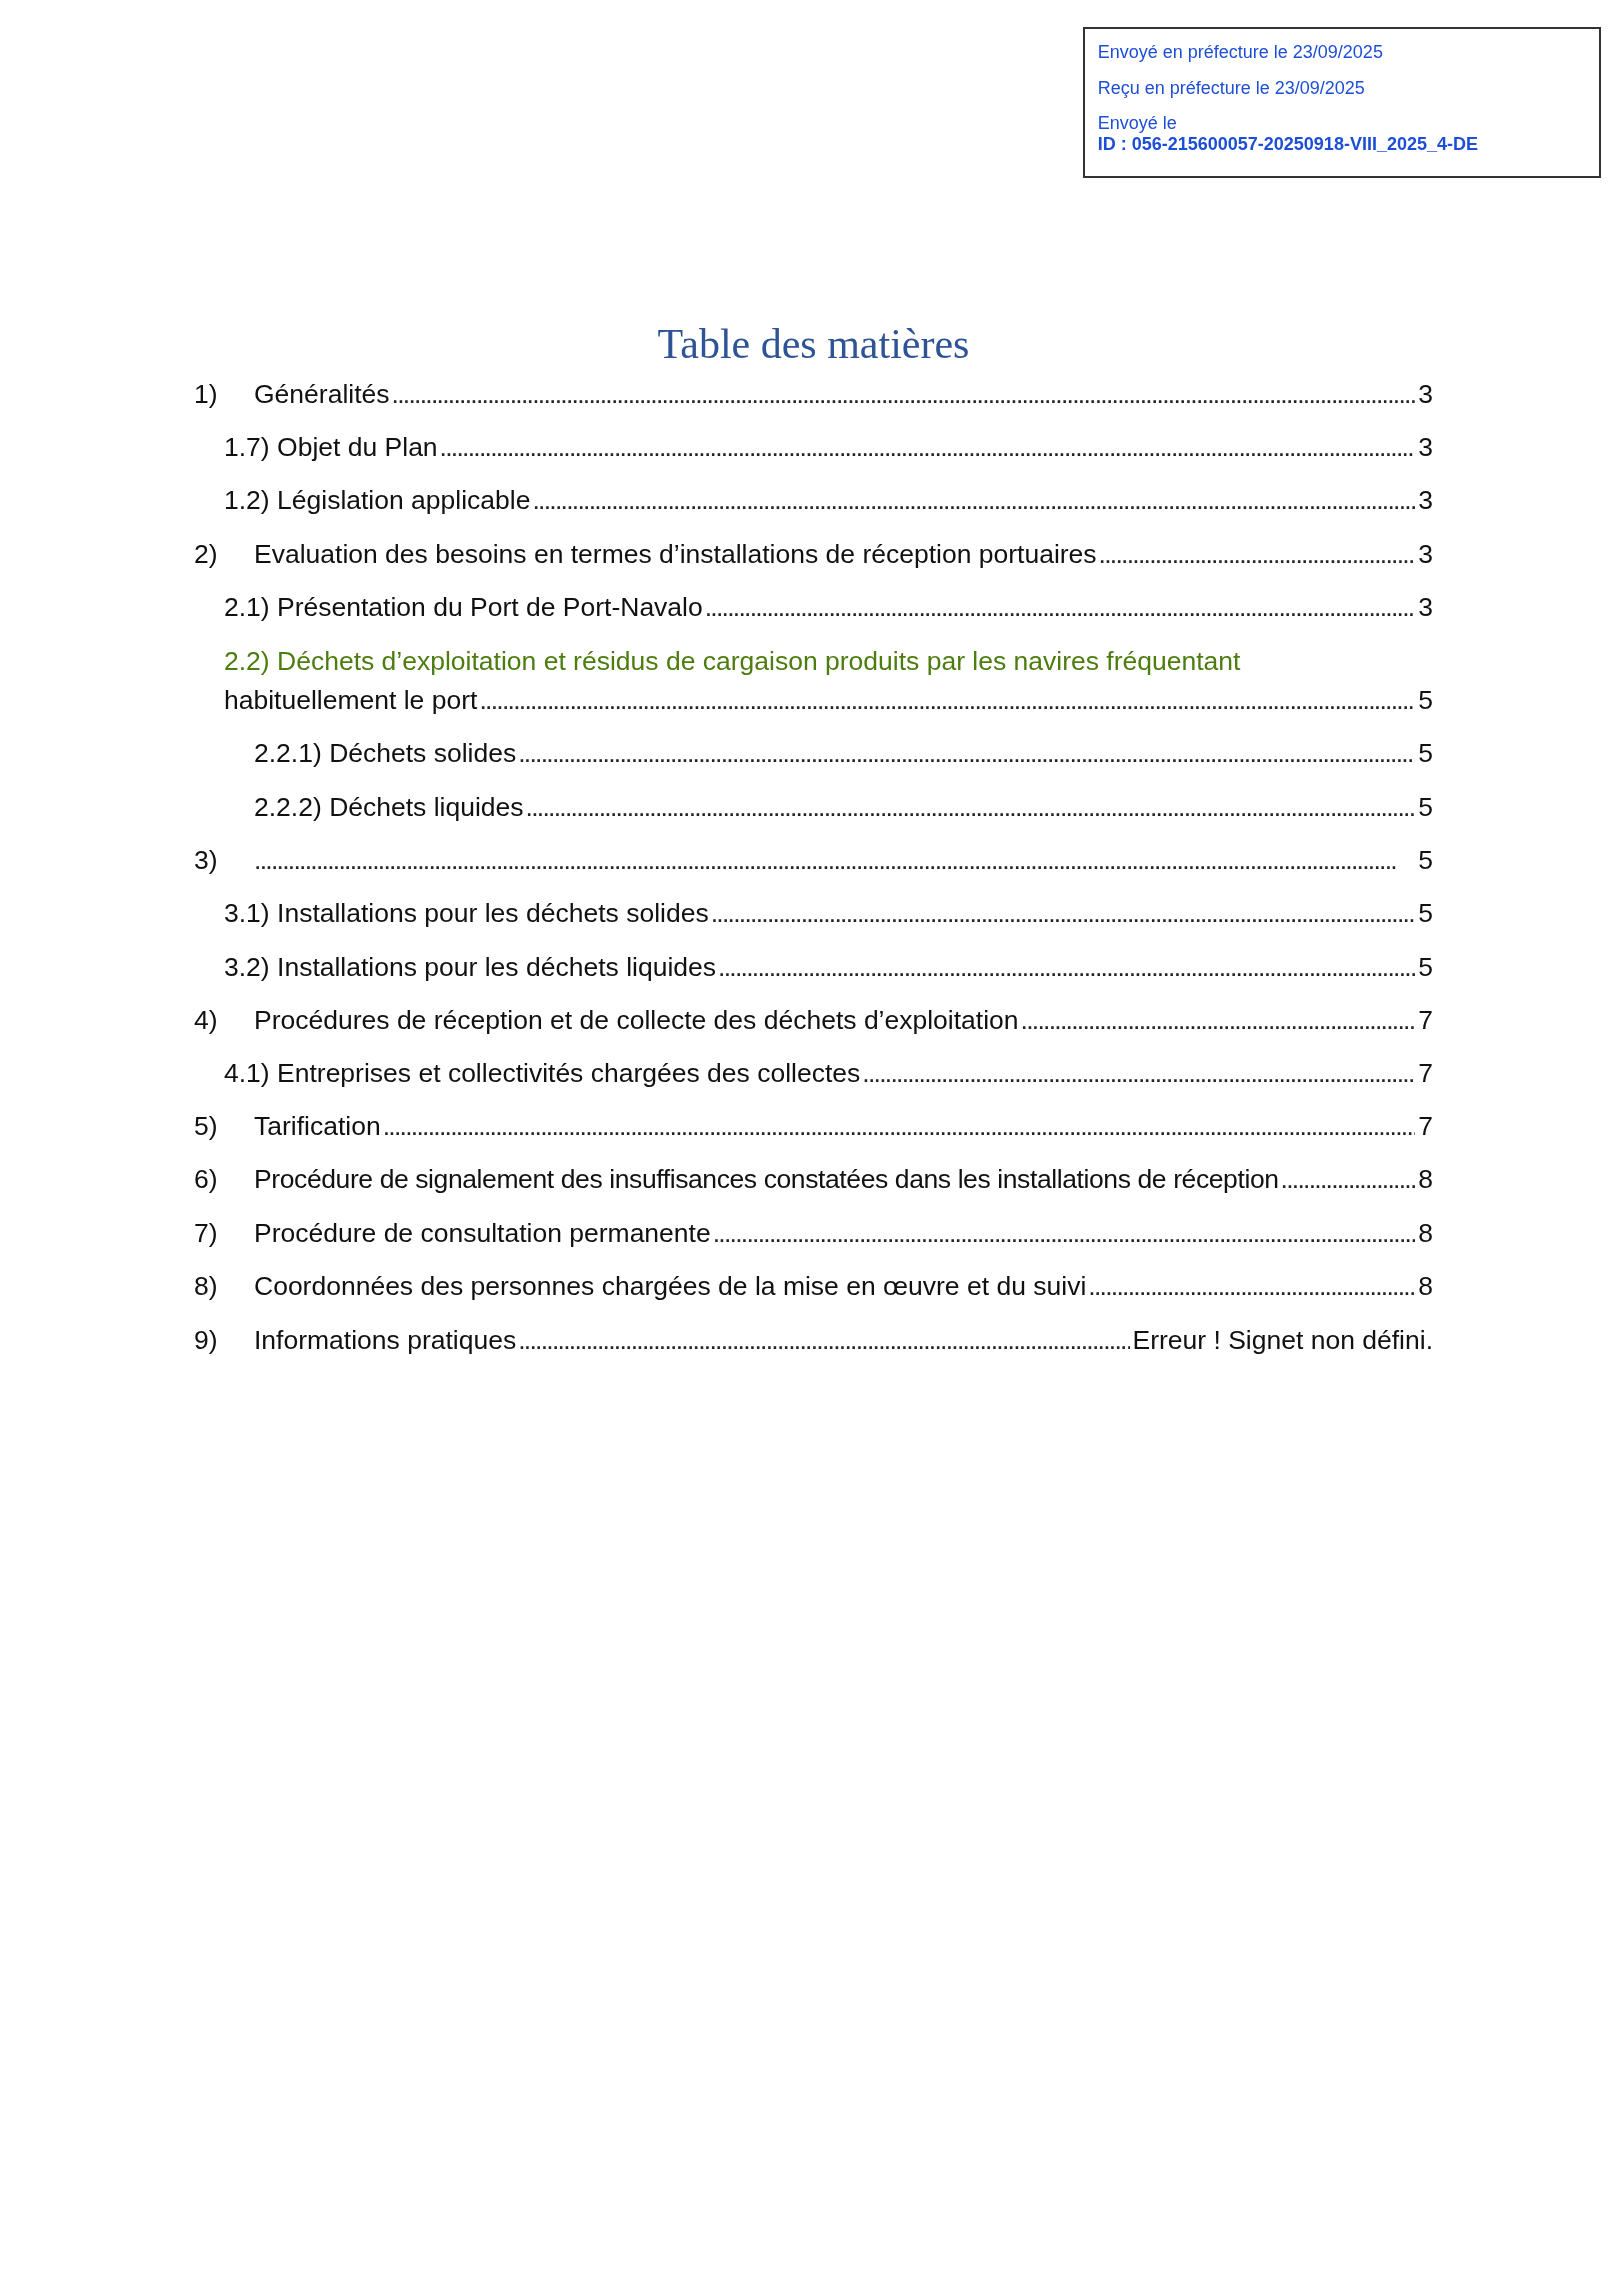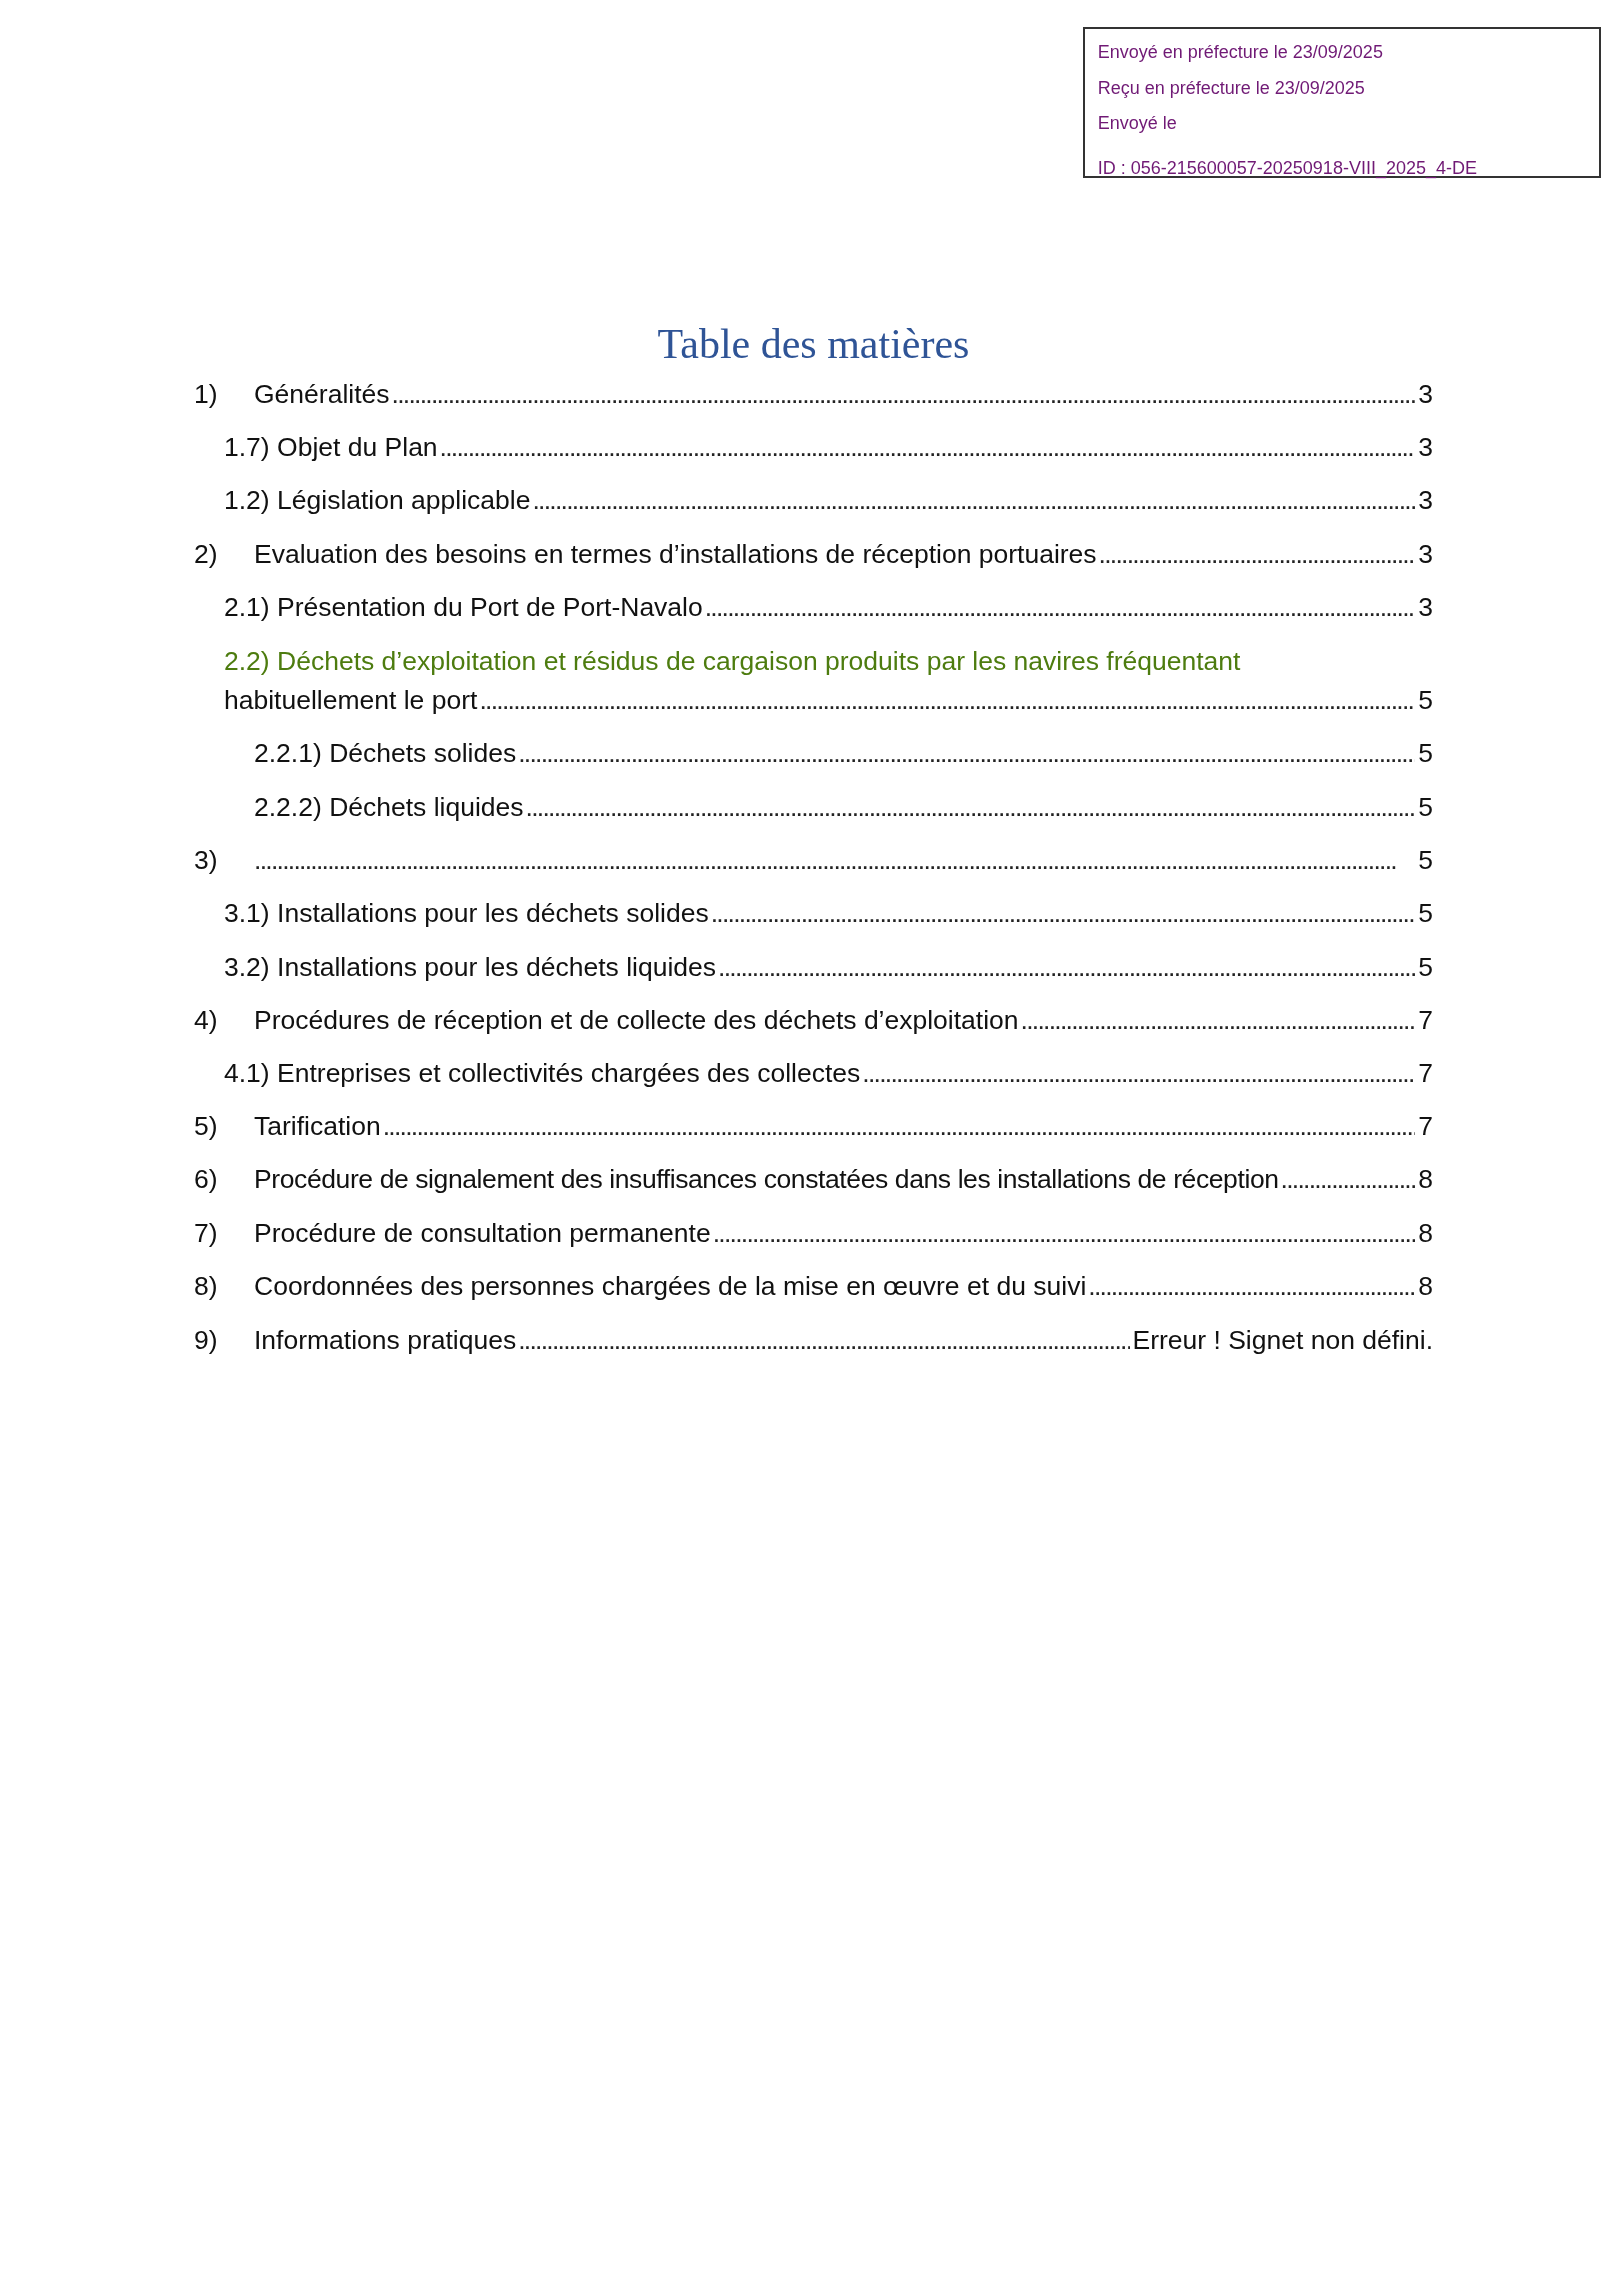--- a/index.html
+++ b/index.html
@@ -1,26 +1,26 @@
 <!DOCTYPE html>
 <html><head>
 <meta charset="utf-8">
 <style>
   html, body { margin: 0; padding: 0; background: #ffffff; }
   body { width: 1621px; height: 2293px; position: relative; overflow: hidden; }
   .stamp {
     position: absolute; left: 1083px; top: 26.5px; width: 514px; height: 147px;
     border: 2.9px solid #333333; box-sizing: content-box;
-    font-family: "Liberation Sans", sans-serif; font-size: 18px; color: #701a75;
+    font-family: "Liberation Sans", sans-serif; font-size: 18px; color: #1d4ed8;
   }
   .stamp .line { position: absolute; left: 12.7px; white-space: nowrap; }
   .stamp .l0 { top: 13.7px; }
   .stamp .l1 { top: 49px; }
   .stamp .l2 { top: 84px; }
-  .stamp .l3 { top: 129px; }
+  .stamp .l3 { top: 105px; font-weight: bold; }
 
   .title {
     position: absolute; left: 0; width: 1627px; top: 320px; text-align: center;
     font-family: "Liberation Serif", serif; font-size: 42px; color: #2F5496;
   }
   .toc { position: absolute; left: 0; top: 0; width: 1621px; }
   .entry {
     position: absolute; right: 188px; height: 39px;
     font-family: "Liberation Sans", sans-serif; font-size: 26.5px; color: #111111;
     display: flex; align-items: baseline; white-space: nowrap;

